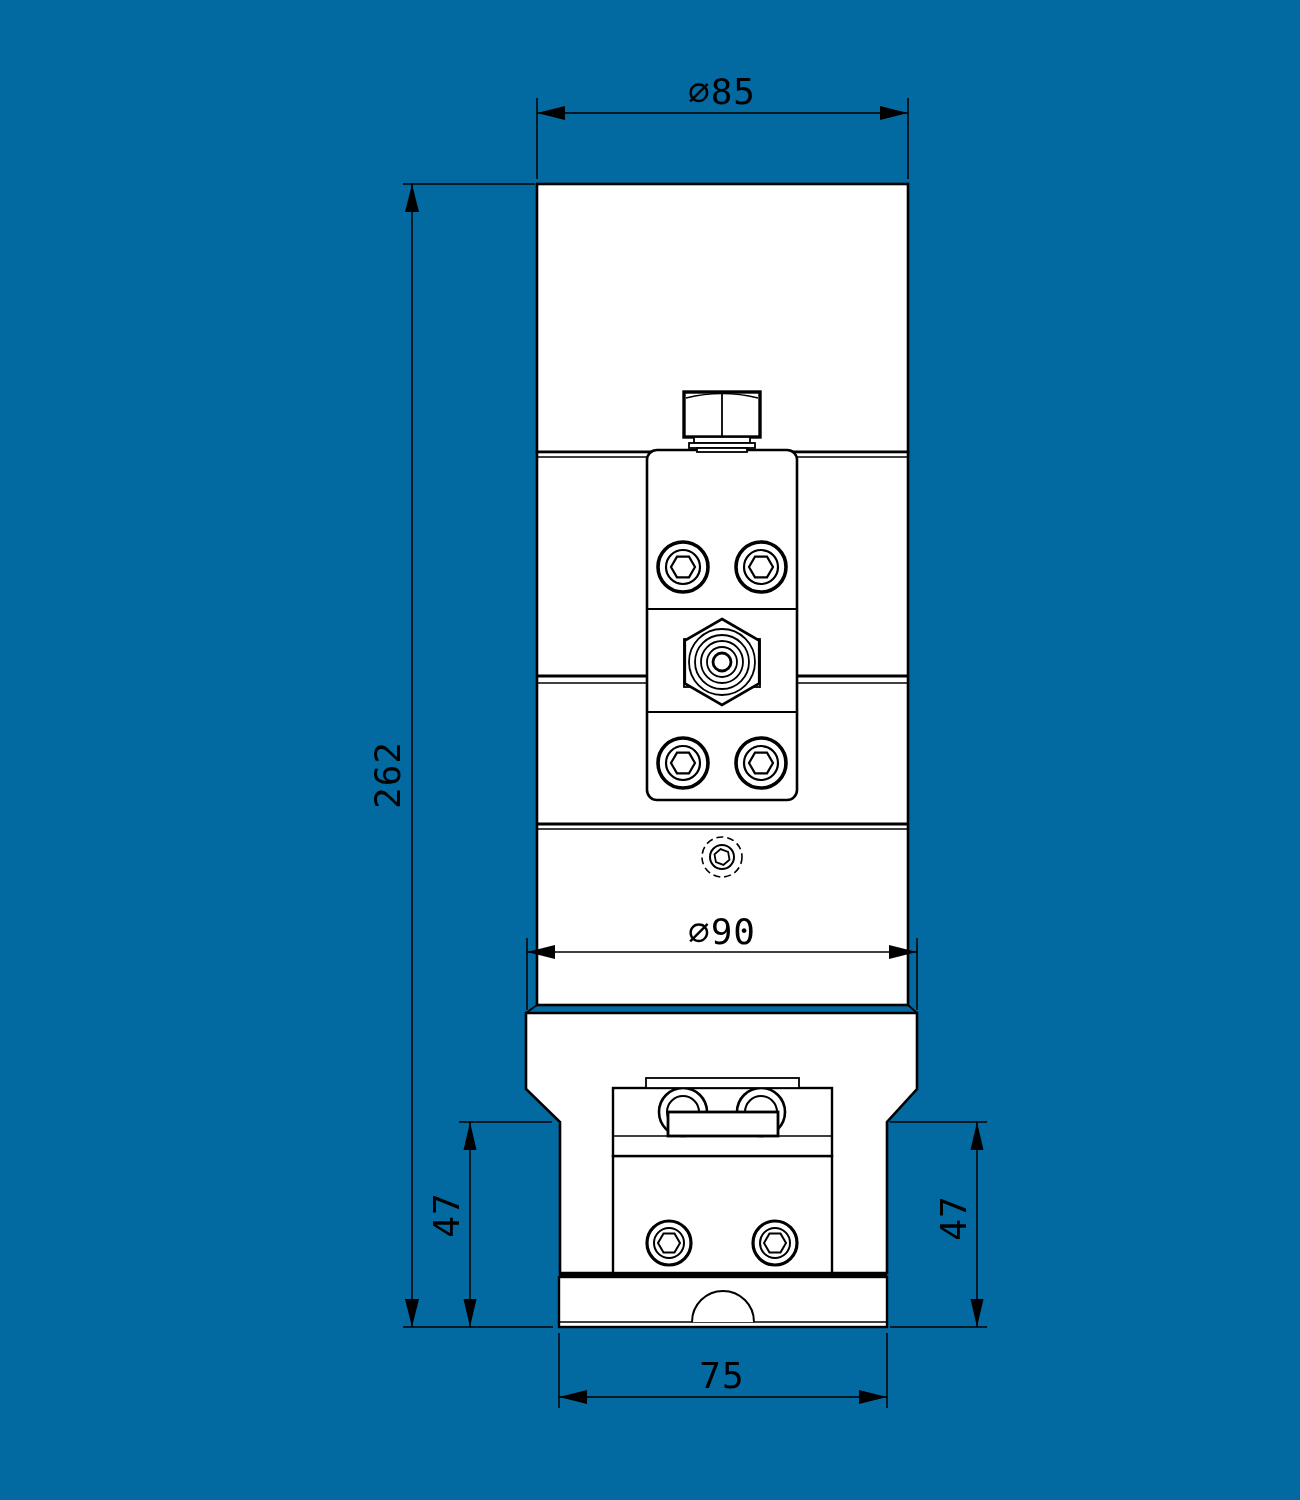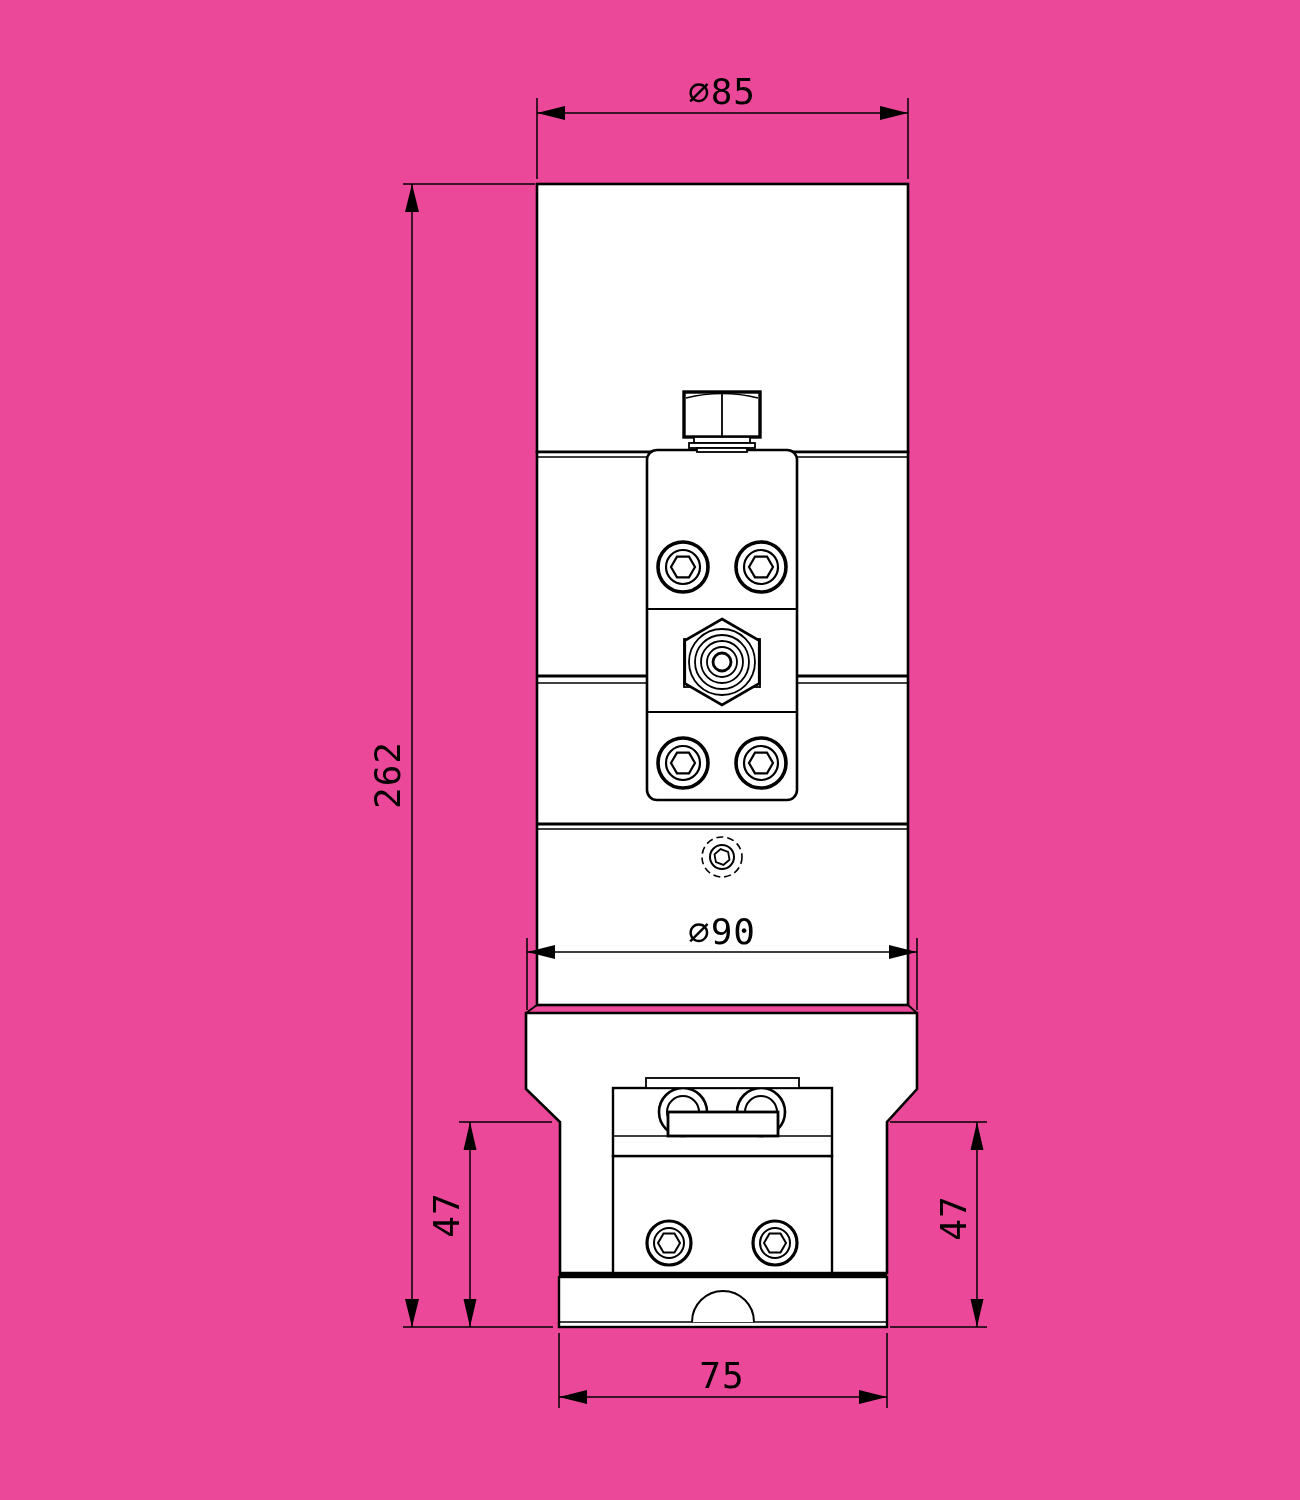--- a/index.html
+++ b/index.html
@@ -1,20 +1,20 @@
 <!DOCTYPE html>
 <html><head>
 <meta charset="utf-8">
 <style>
   html, body { margin: 0; padding: 0; background: #ffffff; }
   .canvas {
     position: relative;
     width: 1300px;
     height: 1500px;
-    background: #ec4899;
+    background: #0369a1;
     overflow: hidden;
   }
   svg { display: block; }
   .part-line   { stroke: #000; fill: none; }
   .part-fill   { stroke: #000; fill: #fff; }
   .dim-line    { stroke: #000; stroke-width: 1.5; fill: none; }
   .dim-arrow   { fill: #000; stroke: none; }
   .dim-text {
     font-family: "DejaVu Sans Mono", "Liberation Mono", monospace;
     font-size: 36px;

